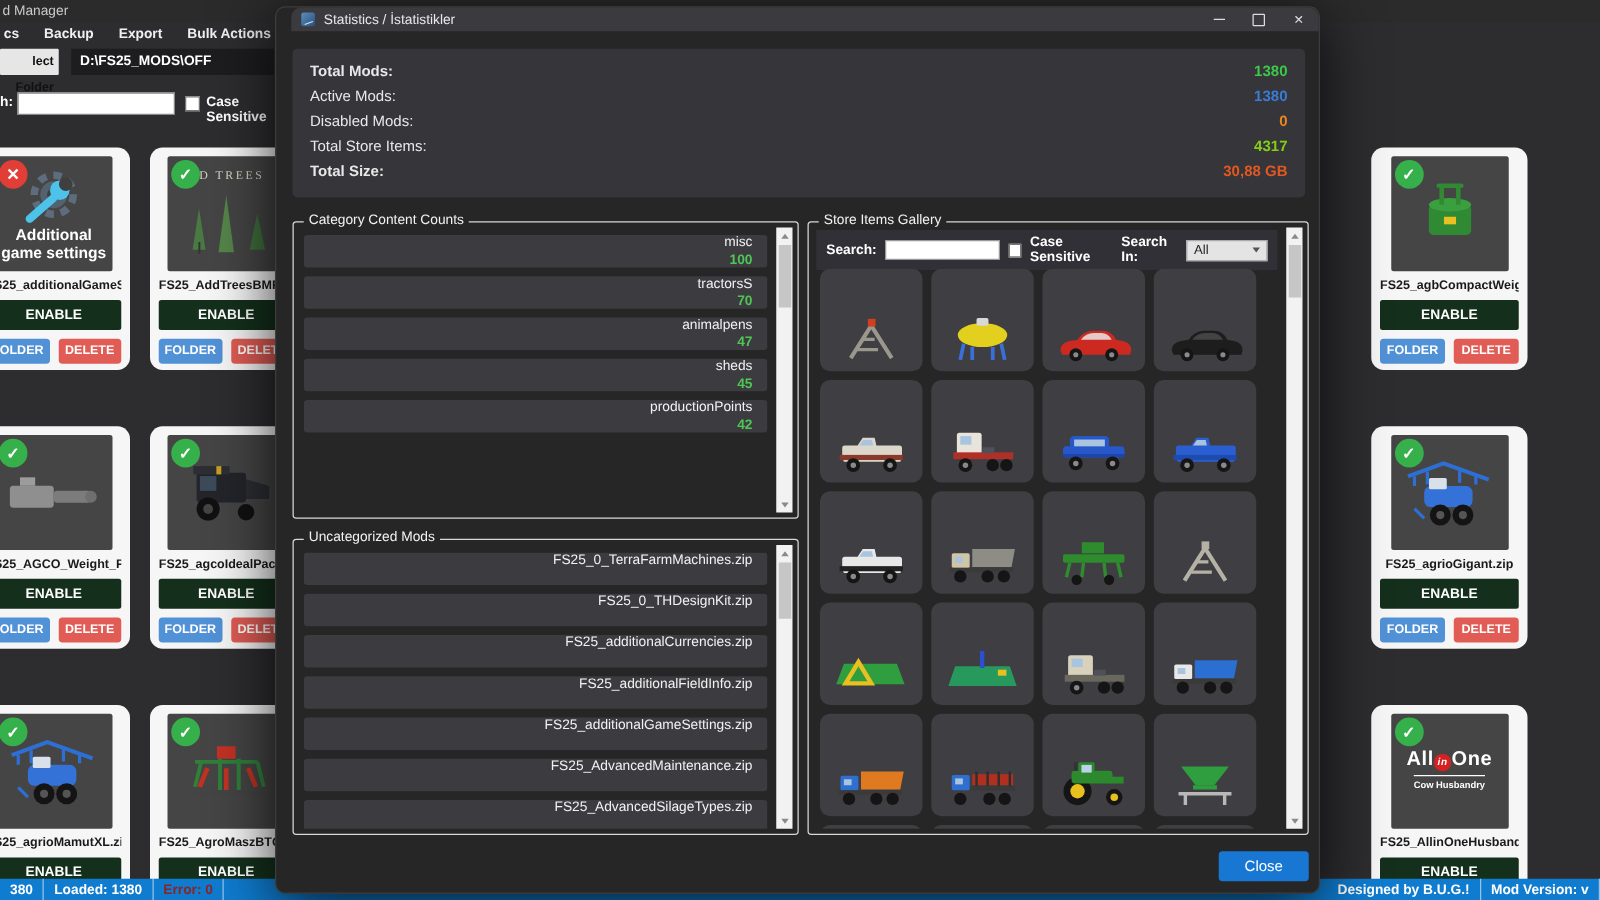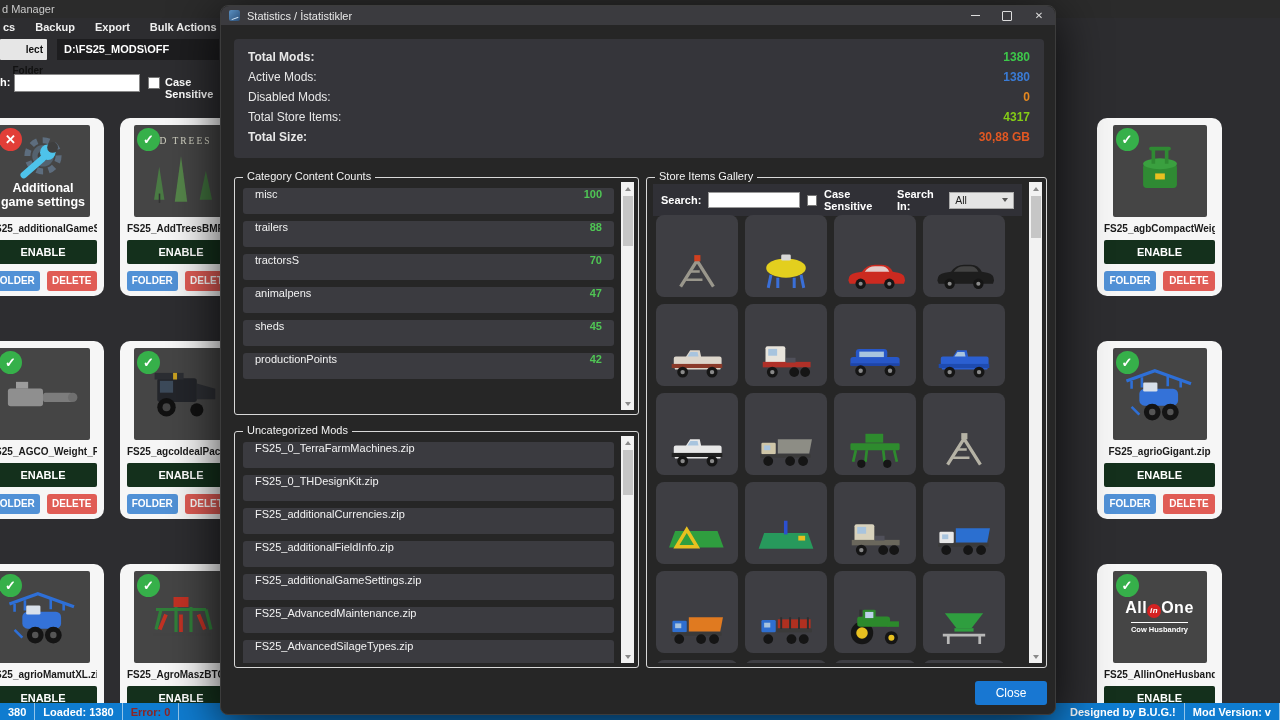--- a/index.html
+++ b/index.html
@@ -72,21 +72,21 @@
     display:flex; align-items:center; justify-content:space-between; z-index:5; }
   .status-group { display:flex; align-items:center; height:100%; }
   .status-seg { padding:0 8px; white-space:nowrap; }
   .status-seg.error { color:#8b2525; }
   .status-sep { width:1px; height:100%; background:rgba(255,255,255,0.55); }
 
   
   .dialog { position:absolute; left:220px; top:5px; width:836px; height:710px;
     background:#262626; border-radius:8px; z-index:10; border:1px solid #3c3c3c;
     box-shadow:0 10px 50px rgba(0,0,0,0.8); }
-  .dlg-titlebar { position:absolute; top:0; left:0; right:0; height:19px; background:#3b3b3f;
+  .dlg-titlebar { position:absolute; top:0; left:12px; right:0; height:19px; background:#3b3b3f;
     border-radius:8px 8px 0 0; display:flex; align-items:center; padding:0 0 0 8px; }
   .dlg-icon { width:11px; height:11px; border-radius:2px; margin-right:7px;
     background:linear-gradient(135deg,#5a8fc0,#2b4f78); position:relative; }
   .dlg-icon::after { content:""; position:absolute; left:2px; top:5px; width:7px; height:3px;
     border-bottom:1.5px solid #cfe4f5; transform:rotate(-20deg); }
   .dlg-title { color:#e8e8e8; font-size:11px; }
   .win-btns { margin-left:auto; display:flex; height:100%; }
   .win-btn { width:32px; height:100%; display:flex; align-items:center; justify-content:center; }
   .win-min::after { content:""; width:9px; height:1px; background:#ddd; }
   .win-max::after { content:""; width:8px; height:8px; border:1px solid #ddd; border-radius:1px; }
@@ -101,22 +101,22 @@
 
   .groupbox { position:absolute; border:1.5px solid #d8d8d8; border-radius:3px; }
   .group-label { position:absolute; top:-8px; left:8px; background:#262626;
     padding:0 4px; font-size:11px; color:#f2f2f2; }
   #group-category { left:13px; top:171px; width:405px; height:238px; }
   #group-uncat { left:13px; top:425px; width:405px; height:237px; }
   #group-gallery { left:425px; top:171px; width:401px; height:491px; }
 
   .list-rows { position:absolute; top:10px; left:8px; right:24px; bottom:4px; overflow:hidden; }
   .list-row { height:26px; margin-bottom:7px; background:#3b3b40; border-radius:3px;
-    display:flex; align-items:flex-start; justify-content:space-between; padding:0 12px;
-    font-size:11px; color:#f2f2f2; }
+    display:flex; align-items:flex-end; justify-content:space-between; padding:0 12px;
+    font-size:11px; color:#f2f2f2;flex-direction:column; }
   .list-count { color:#4fc554; font-weight:700; }
 
   
   .vscroll { position:absolute; right:4px; top:4px; bottom:4px; width:13px; background:#f2f2f2; }
   .sb-btn { position:absolute; left:0; width:13px; height:13px; display:flex;
     align-items:center; justify-content:center; }
   .sb-up { top:0; } .sb-down { bottom:0; }
   .sb-up::after { content:""; border-left:3.5px solid transparent; border-right:3.5px solid transparent;
     border-bottom:4.5px solid #8a8a8a; }
   .sb-down::after { content:""; border-left:3.5px solid transparent; border-right:3.5px solid transparent;
@@ -396,24 +396,20 @@
       </div>
 
     <div class="groupbox" id="group-category">
       <span class="group-label">Category Content Counts</span>
       <div class="list-rows" id="category-rows">
           <div class="list-row">
             <span>misc</span>
             <span class="list-count">100</span>
           </div>
           <div class="list-row">
-            <span>trailers</span>
-            <span class="list-count">88</span>
-          </div>
-          <div class="list-row">
             <span>tractorsS</span>
             <span class="list-count">70</span>
           </div>
           <div class="list-row">
             <span>animalpens</span>
             <span class="list-count">47</span>
           </div>
           <div class="list-row">
             <span>sheds</span>
             <span class="list-count">45</span>

